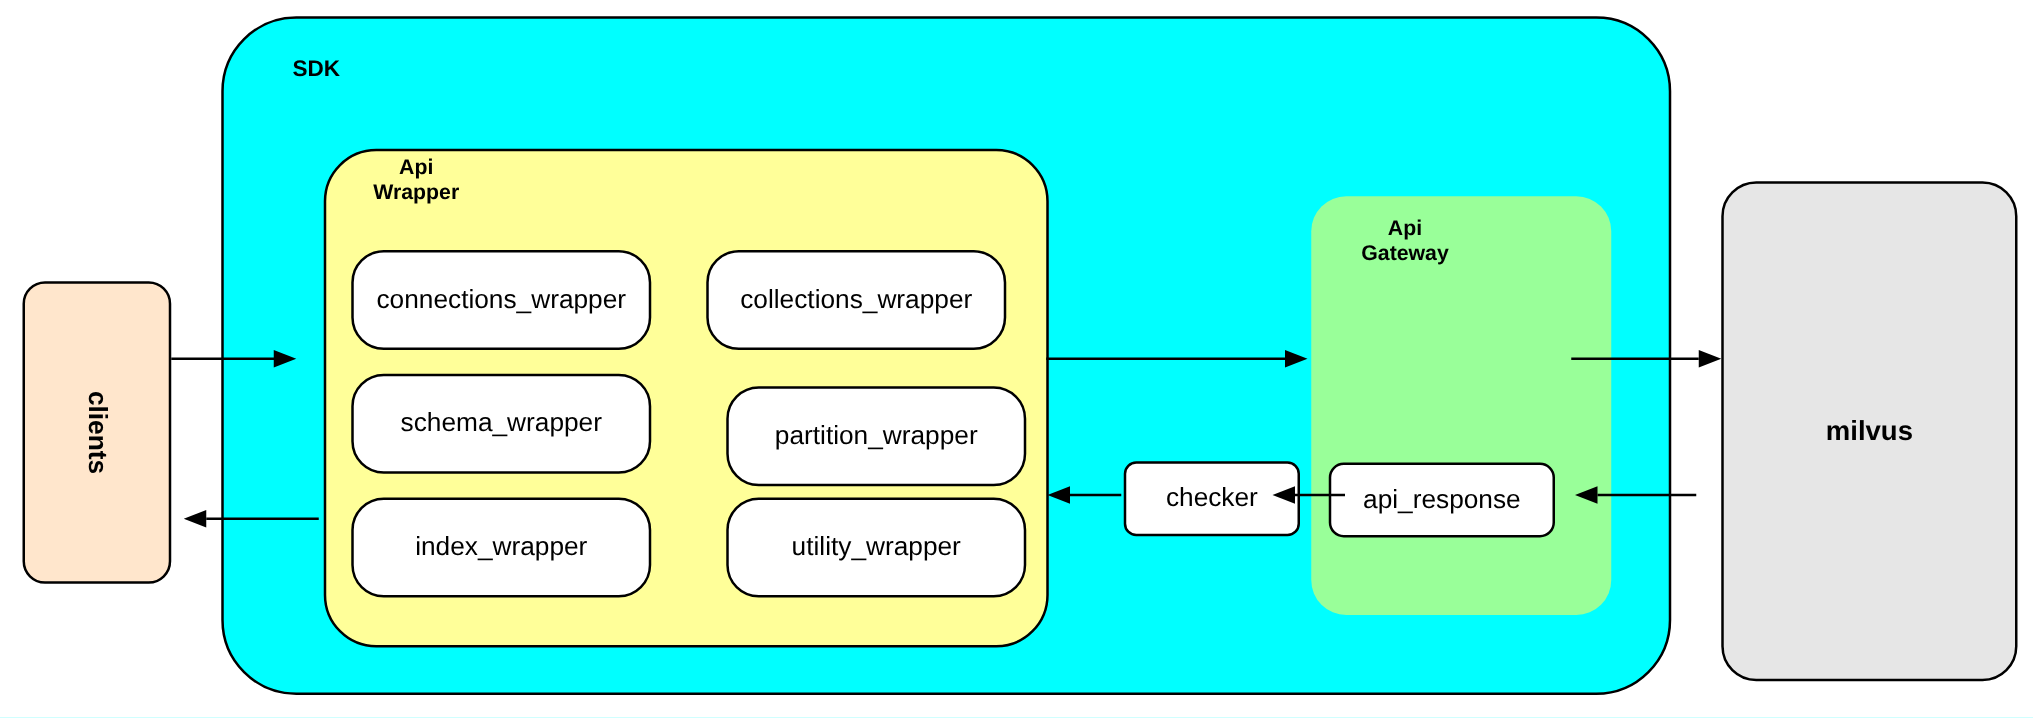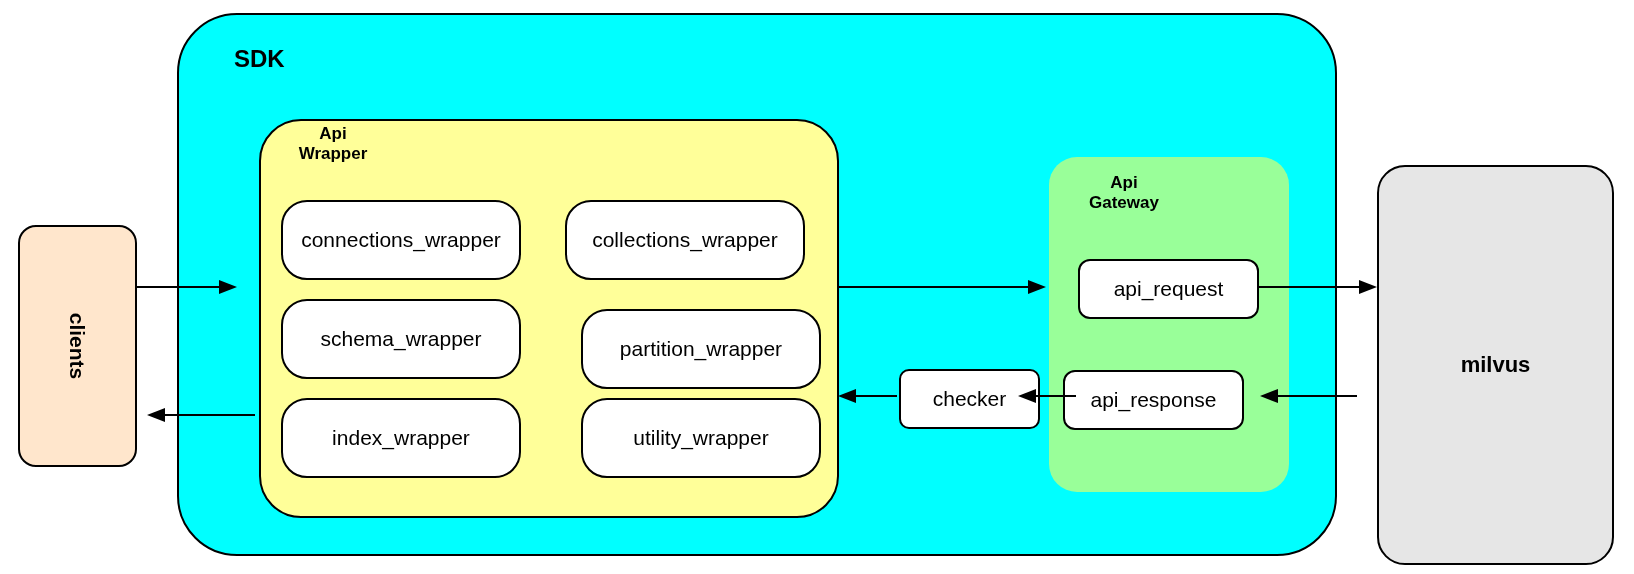--- a/index.html
+++ b/index.html
@@ -11,21 +11,21 @@
   .node{display:flex;align-items:center;justify-content:center;font-size:21px;background:var(--c-node,#fff);}
   .group-title{position:absolute;font-weight:bold;font-size:17px;line-height:1.2;text-align:center;}
   .tl{display:block;}
 
   
   .clients{left:18px;top:225px;width:119px;height:242px;border-radius:18px;background:var(--c-clients,#FFE6CC);}
   .vtext{transform:rotate(90deg);white-space:nowrap;font-weight:bold;font-size:21px;}
 
   
   .sdk{left:177px;top:13px;width:1160px;height:543px;border-radius:60px;background:var(--c-sdk,#00FFFF);}
-  .sdk-title{left:55px;top:30px;font-size:24px;}
+  .sdk-title{left:55px;top:30px;font-size:18px;}
 
   
   .wrapper{left:80px;top:104px;width:580px;height:399px;border-radius:42px;background:var(--c-wrapper,#FFFF99);}
   .wrapper-title{left:14px;top:3px;width:116px;}
 
   
   .wbox{width:240px;height:80px;border-radius:26px;}
   .w1{left:20px;top:79px;}
   .w2{left:304px;top:79px;}
   .w3{left:20px;top:178px;}
@@ -37,21 +37,21 @@
   .checker{left:720px;top:354px;width:141px;height:60px;border-radius:10px;}
 
   
   .gateway{left:870px;top:142px;width:240px;height:335px;border-radius:28px;background:var(--c-gateway,#99FF99);border:none;}
   .gateway-title{left:20px;top:16px;width:110px;}
   .gbox{width:181px;height:60px;border-radius:12px;}
   .g1{left:29px;top:102px;}
   .g2{left:14px;top:213px;}
 
   
-  .milvus{left:1377px;top:145px;width:237px;height:400px;border-radius:28px;background:var(--c-milvus,#E6E6E6);font-weight:bold;font-size:22px;margin-top:20px;}
+  .milvus{left:1377px;top:145px;width:237px;height:400px;border-radius:28px;background:var(--c-milvus,#E6E6E6);font-weight:bold;font-size:22px;}
 
   
   .shaft{position:absolute;height:2px;background:var(--c-stroke,#000);}
   .head{position:absolute;width:0;height:0;border-top:7px solid transparent;border-bottom:7px solid transparent;}
   .head-r{border-left:18px solid var(--c-stroke,#000);}
   .head-l{border-right:18px solid var(--c-stroke,#000);}
 </style>
 </head>
 <body>
 
@@ -77,21 +77,20 @@
       <div class="node wbox w6">utility_wrapper</div>
     </div>
 
     <div class="node checker">checker</div>
 
     <div class="group gateway">
       <div class="group-title gateway-title">
         <span class="tl">Api</span>
         <span class="tl">Gateway</span>
       </div>
-      <div class="node gbox g1">api_request</div>
       <div class="node gbox g2">api_response</div>
     </div>
   </div>
 
   <div class="node milvus">milvus</div>
 
   <div>
     <div class="shaft" style="left:137px;top:286px;width:83px;"></div>
     <div class="head head-r" style="left:219px;top:280px;"></div>
   </div>

